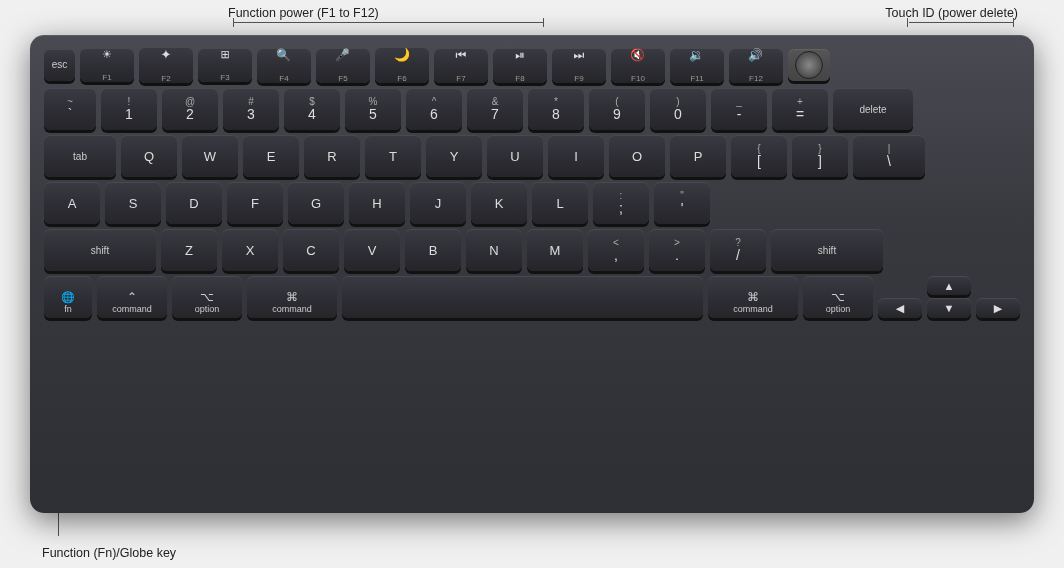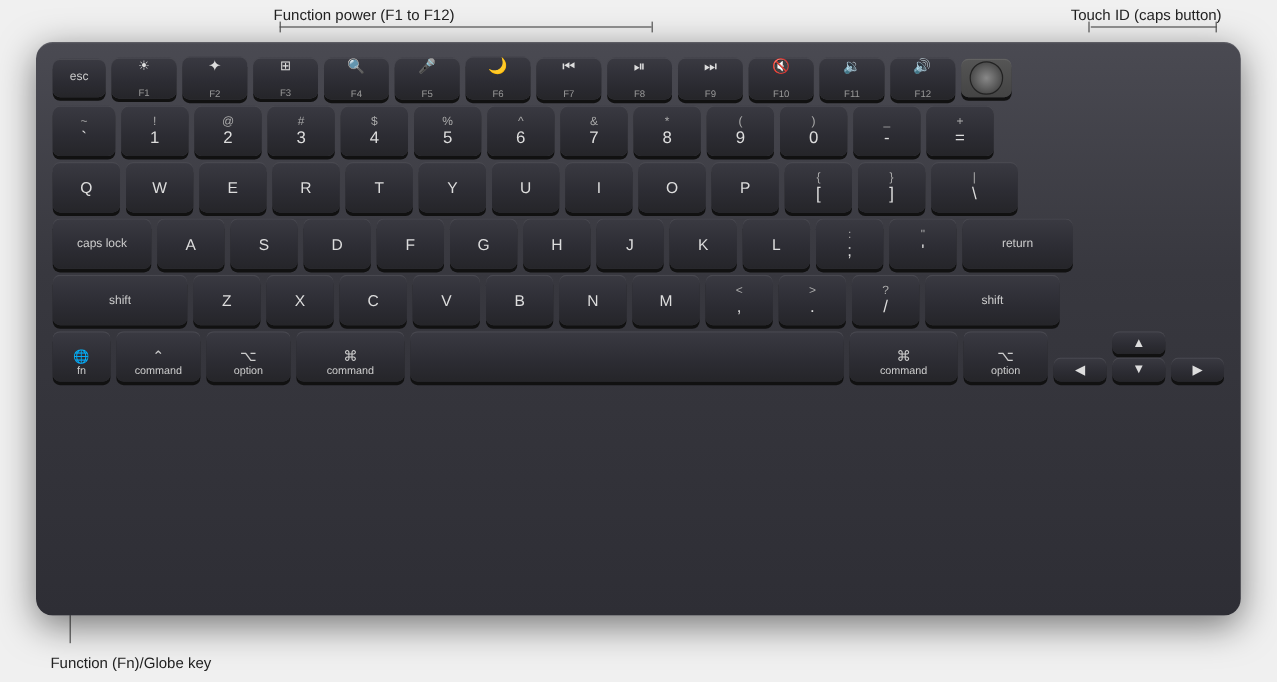--- a/index.html
+++ b/index.html
@@ -61,21 +61,21 @@
       color: #999;
       margin-top: 12px;
     }
 
     
     .row-fn .key {
       min-height: 32px;
       font-size: 10px;
     }
 
-    .key-esc { width: 44px; font-size: 10px; color: #ccc; }
+    .key-esc { width: 31px; font-size: 10px; color: #ccc; }
     .key-f1 { width: 54px; }
     .key-f2 { width: 54px; }
     .key-f3 { width: 54px; }
     .key-f4 { width: 54px; }
     .key-f5 { width: 54px; }
     .key-f6 { width: 54px; }
     .key-f7 { width: 54px; }
     .key-f8 { width: 54px; }
     .key-f9 { width: 54px; }
     .key-f10 { width: 54px; }
@@ -160,21 +160,21 @@
       line-height: 1;
     }
   </style>
 </head>
 <body>
 
 <div style="position:absolute;top:6px;left:228px;font-size:12.5px;color:#222;font-family:-apple-system,sans-serif;">
   <span>Function power (F1 to F12)</span>
 </div>
 <div style="position:absolute;top:6px;right:46px;font-size:12.5px;color:#222;font-family:-apple-system,sans-serif;">
-  <span>Touch ID (caps button)</span>
+  <span>Touch ID (power delete)</span>
 </div>
 
 <div style="position:absolute;top:22px;left:233px;width:310px;height:1px;background:#555;"></div>
 <div style="position:absolute;top:18px;left:233px;width:1px;height:9px;background:#555;"></div>
 <div style="position:absolute;top:18px;left:543px;width:1px;height:9px;background:#555;"></div>
 
 <div style="position:absolute;top:22px;right:50px;width:105px;height:1px;background:#555;"></div>
 <div style="position:absolute;top:18px;right:50px;width:1px;height:9px;background:#555;"></div>
 <div style="position:absolute;top:18px;right:156px;width:1px;height:9px;background:#555;"></div>
 
@@ -314,23 +314,29 @@
         <span class="top-char">_</span>
         <span class="bot-char">-</span>
       </div>
     </div>
     <div class="key key-equals">
       <div class="number-key">
         <span class="top-char">+</span>
         <span class="bot-char">=</span>
       </div>
     </div>
+    <div class="key key-delete">
+      <span style="font-size:10px;color:#ccc;">delete</span>
+    </div>
   </div>
 
   <div class="key-row">
+    <div class="key key-tab">
+      <span style="font-size:10px;color:#ccc;">tab</span>
+    </div>
     <div class="key key-letter">
         <span class="primary">Q</span>
       </div>
     <div class="key key-letter">
         <span class="primary">W</span>
       </div>
     <div class="key key-letter">
         <span class="primary">E</span>
       </div>
     <div class="key key-letter">
@@ -368,23 +374,20 @@
     </div>
     <div class="key key-backslash">
       <div class="number-key">
         <span class="top-char">|</span>
         <span class="bot-char">\</span>
       </div>
     </div>
   </div>
 
   <div class="key-row">
-    <div class="key key-capslock">
-      <span style="font-size:10px;color:#ccc;">caps lock</span>
-    </div>
     <div class="key key-letter">
         <span class="primary">A</span>
       </div>
     <div class="key key-letter">
         <span class="primary">S</span>
       </div>
     <div class="key key-letter">
         <span class="primary">D</span>
       </div>
     <div class="key key-letter">
@@ -409,23 +412,20 @@
       <div class="number-key">
         <span class="top-char">:</span>
         <span class="bot-char">;</span>
       </div>
     </div>
     <div class="key" style="width:56px;">
       <div class="number-key">
         <span class="top-char">"</span>
         <span class="bot-char">'</span>
       </div>
-    </div>
-    <div class="key key-return">
-      <span style="font-size:10px;color:#ccc;">return</span>
     </div>
   </div>
 
   <div class="key-row">
     <div class="key key-shift-l">
       <span style="font-size:10px;color:#ccc;">shift</span>
     </div>
     <div class="key key-letter">
         <span class="primary">Z</span>
       </div>

